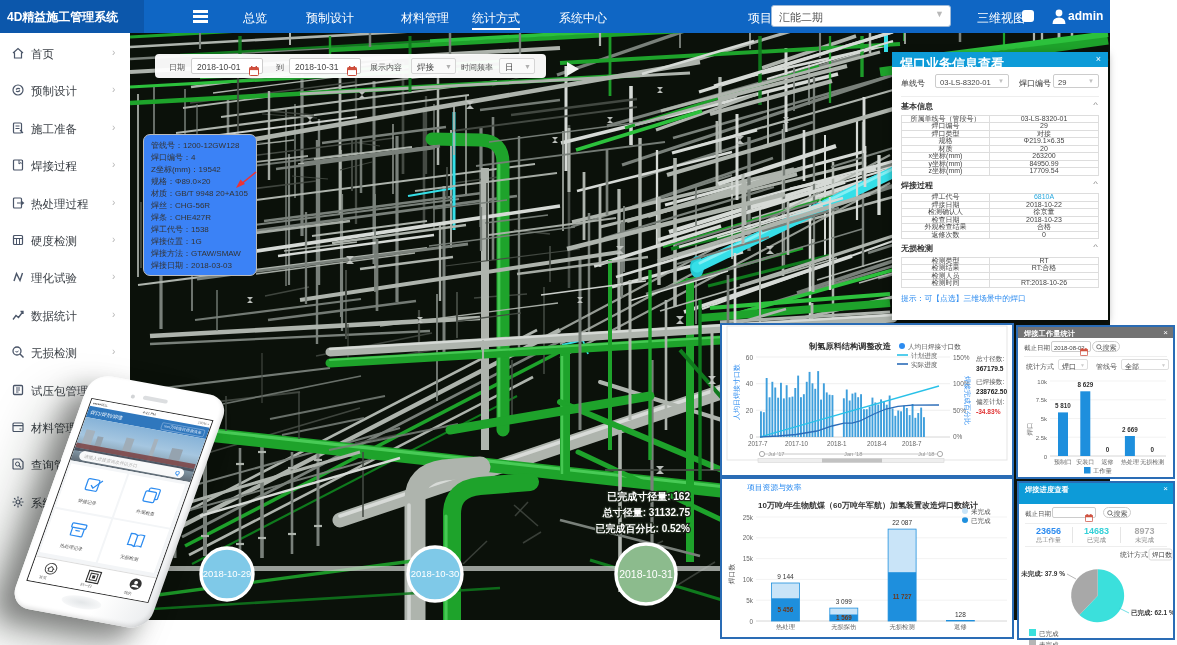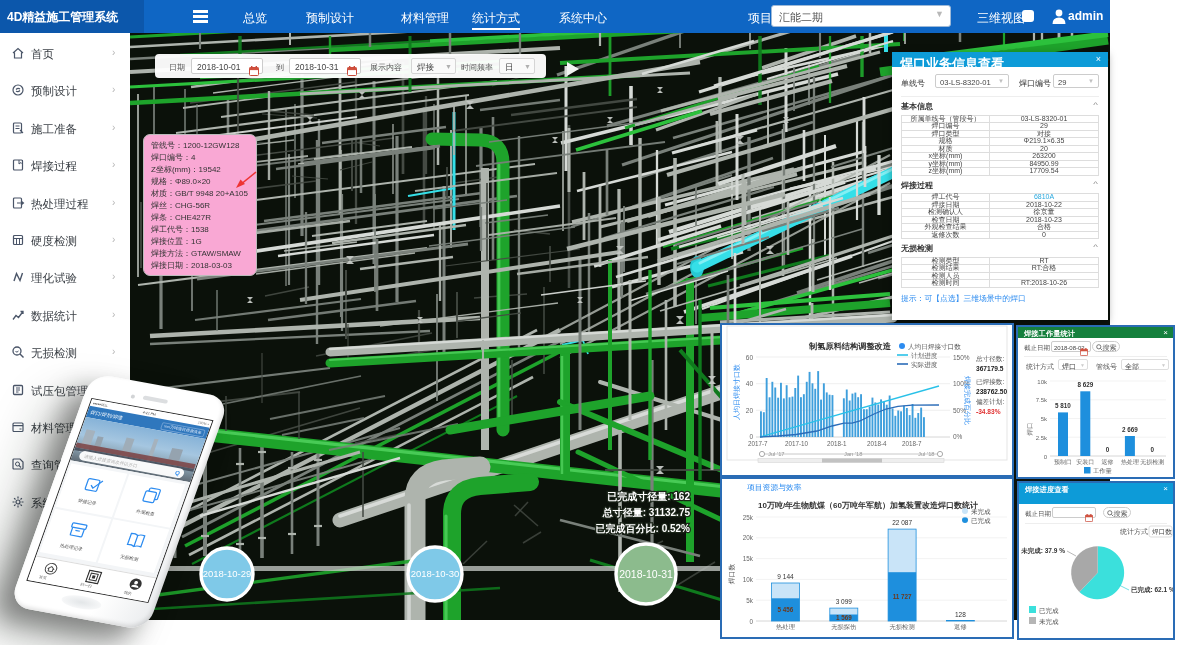--- a/index.html
+++ b/index.html
@@ -560,21 +560,21 @@
    <span class="abs" style="left:5px;top:3px;font-size:8.5px;color:#444">焊接</span>
    <span class="abs" style="right:3px;top:4px;font-size:7px;color:#b0b0b0">▼</span>
     </div>
  <span class="abs" style="left:306px;top:8px;font-size:8px;color:#555">时间频率</span>
  <div class="abs" style="left:344px;top:4px;width:36px;height:16px;border:1px solid #d5d5d5;border-radius:2px;background:#fafafa">
    <span class="abs" style="left:5px;top:3px;font-size:8.5px;color:#444">日</span>
    <span class="abs" style="right:3px;top:4px;font-size:7px;color:#b0b0b0">▼</span>
     </div>
 </div>
 
-<div class="abs" style="left:143px;top:134px;width:114px;height:142px;background:#f9a8d4;border:1px solid #bbb;border-radius:7px;padding:5px 7px;font-size:8px;color:#333;line-height:12.05px;overflow:hidden">
+<div class="abs" style="left:143px;top:134px;width:114px;height:142px;background:#3b82f6;border:1px solid #bbb;border-radius:7px;padding:5px 7px;font-size:8px;color:#333;line-height:12.05px;overflow:hidden">
     <div style="white-space:nowrap">管线号：1200-12GW128</div>
     <div style="white-space:nowrap">焊口编号：4</div>
     <div style="white-space:nowrap">Z坐标(mm)：19542</div>
     <div style="white-space:nowrap">规格：Φ89.0×20</div>
     <div style="white-space:nowrap">材质：GB/T 9948 20+A105</div>
     <div style="white-space:nowrap">焊丝：CHG-56R</div>
     <div style="white-space:nowrap">焊条：CHE427R</div>
     <div style="white-space:nowrap">焊工代号：1538</div>
     <div style="white-space:nowrap">焊接位置：1G</div>
     <div style="white-space:nowrap">焊接方法：GTAW/SMAW</div>
@@ -802,21 +802,21 @@
         <text x="46" y="131">Jul '17</text>
         <text x="122" y="131">Jan '18</text>
         <text x="196" y="131">Jul '18</text>
       </g>
   <rect x="36" y="133.5" width="186" height="4" fill="#eee" stroke="#d0d0d0" stroke-width="0.5"></rect>
   <rect x="100" y="133.5" width="60" height="4" fill="#c2c2c2"></rect>
  </svg>
 </div>
 
 <div class="abs" style="left:1016px;top:325px;width:159px;height:154px;background:#fff;border:2px solid #2a6cb5">
- <div style="height:11px;background:#15803d;position:relative">
+ <div style="height:11px;background:#737373;position:relative">
       <span style="position:absolute;left:6px;top:1.5px;color:#fff;font-size:7.3px;font-weight:bold">焊接工作量统计</span>
       <span style="position:absolute;right:5px;top:1px;color:#fff;font-size:8px">×</span>
     </div>
  <div style="position:relative;height:18px">
    <span style="position:absolute;left:6px;top:6px;font-size:6.5px;color:#555">截止日期</span>
    <div style="position:absolute;left:33px;top:3px;width:40px;height:11px;border:1px solid #ccc;border-radius:2px">
         <span style="position:absolute;left:2px;top:2.5px;font-size:6px;color:#444;white-space:nowrap">2018-08-02</span>
         <span style="position:absolute;right:1px;top:0.5px;transform:scale(0.8)"><svg width="10" height="10" viewBox="0 0 10 10">
             <rect x="0.5" y="1.5" width="9" height="8" rx="1" fill="#fff" stroke="#c94a3a" stroke-width="1"></rect>
             <rect x="0.5" y="1.5" width="9" height="2.6" fill="#d2513e"></rect>
@@ -932,20 +932,36 @@
             <rect x="2" y="0" width="1.4" height="2.4" fill="#c94a3a"></rect>
             <rect x="6.6" y="0" width="1.4" height="2.4" fill="#c94a3a"></rect>
           </svg></span>
       </div>
    <div style="position:absolute;left:84px;top:3px;width:28px;height:11px;border:1px solid #ccc;border-radius:6px;font-size:7px;color:#555;text-align:center;line-height:11px"><svg width="7" height="7" viewBox="0 0 8 8" style="vertical-align:-1px">
           <circle cx="3.2" cy="3.2" r="2.4" fill="none" stroke="#666" stroke-width="1"></circle>
           <line x1="5" y1="5" x2="7.2" y2="7.2" stroke="#666" stroke-width="1"></line>
         </svg>搜索</div>
  </div>
  <div style="border-top:1px solid #eee;margin:0 6px"></div>
+ <div style="position:relative;height:23px;border-bottom:1px solid #eee;margin:0 6px">
+   <div style="position:absolute;left:0;top:2px;width:47px;text-align:center">
+        <div style="font-size:9px;font-weight:bold;color:#2d8cf0">23656</div>
+        <div style="font-size:6.3px;color:#888">总工作量</div>
+      </div>
+   <div style="position:absolute;left:47px;top:3px;height:16px;border-left:1px solid #e5e5e5"></div>
+   <div style="position:absolute;left:48px;top:2px;width:47px;text-align:center">
+        <div style="font-size:9px;font-weight:bold;color:#36d1d8">14683</div>
+        <div style="font-size:6.3px;color:#888">已完成</div>
+      </div>
+   <div style="position:absolute;left:95px;top:3px;height:16px;border-left:1px solid #e5e5e5"></div>
+   <div style="position:absolute;left:96px;top:2px;width:47px;text-align:center">
+        <div style="font-size:9px;font-weight:bold;color:#aaa">8973</div>
+        <div style="font-size:6.3px;color:#888">未完成</div>
+      </div>
+ </div>
  <svg width="154" height="101" viewBox="0 0 154 101" style="display:block">
       <g transform="translate(0,-56)">
   <text x="101" y="66" font-size="7" fill="#555">统计方式</text>
   <rect x="130" y="58" width="23" height="11" fill="#fff" stroke="#ddd" rx="2"></rect>
         <text x="133" y="66" font-size="6.6" fill="#444">焊口数</text>
   <path d="M78.7,104.7 L78.7,78.2 A26.5,26.5 0 1 1 60.4,123.9 Z" fill="#3be0dc"></path>
   <path d="M78.7,104.7 L60.4,123.9 A26.5,26.5 0 0 1 78.7,78.2 Z" fill="#a8a8a8"></path>
   <line x1="57" y1="88" x2="48" y2="83" stroke="#999" stroke-width="0.7"></line>
   <text x="46" y="85" font-size="6.5" fill="#333" text-anchor="end" font-weight="bold">未完成: 37.9 %</text>
   <line x1="100" y1="117" x2="110" y2="122" stroke="#36d1d8" stroke-width="0.7"></line>

